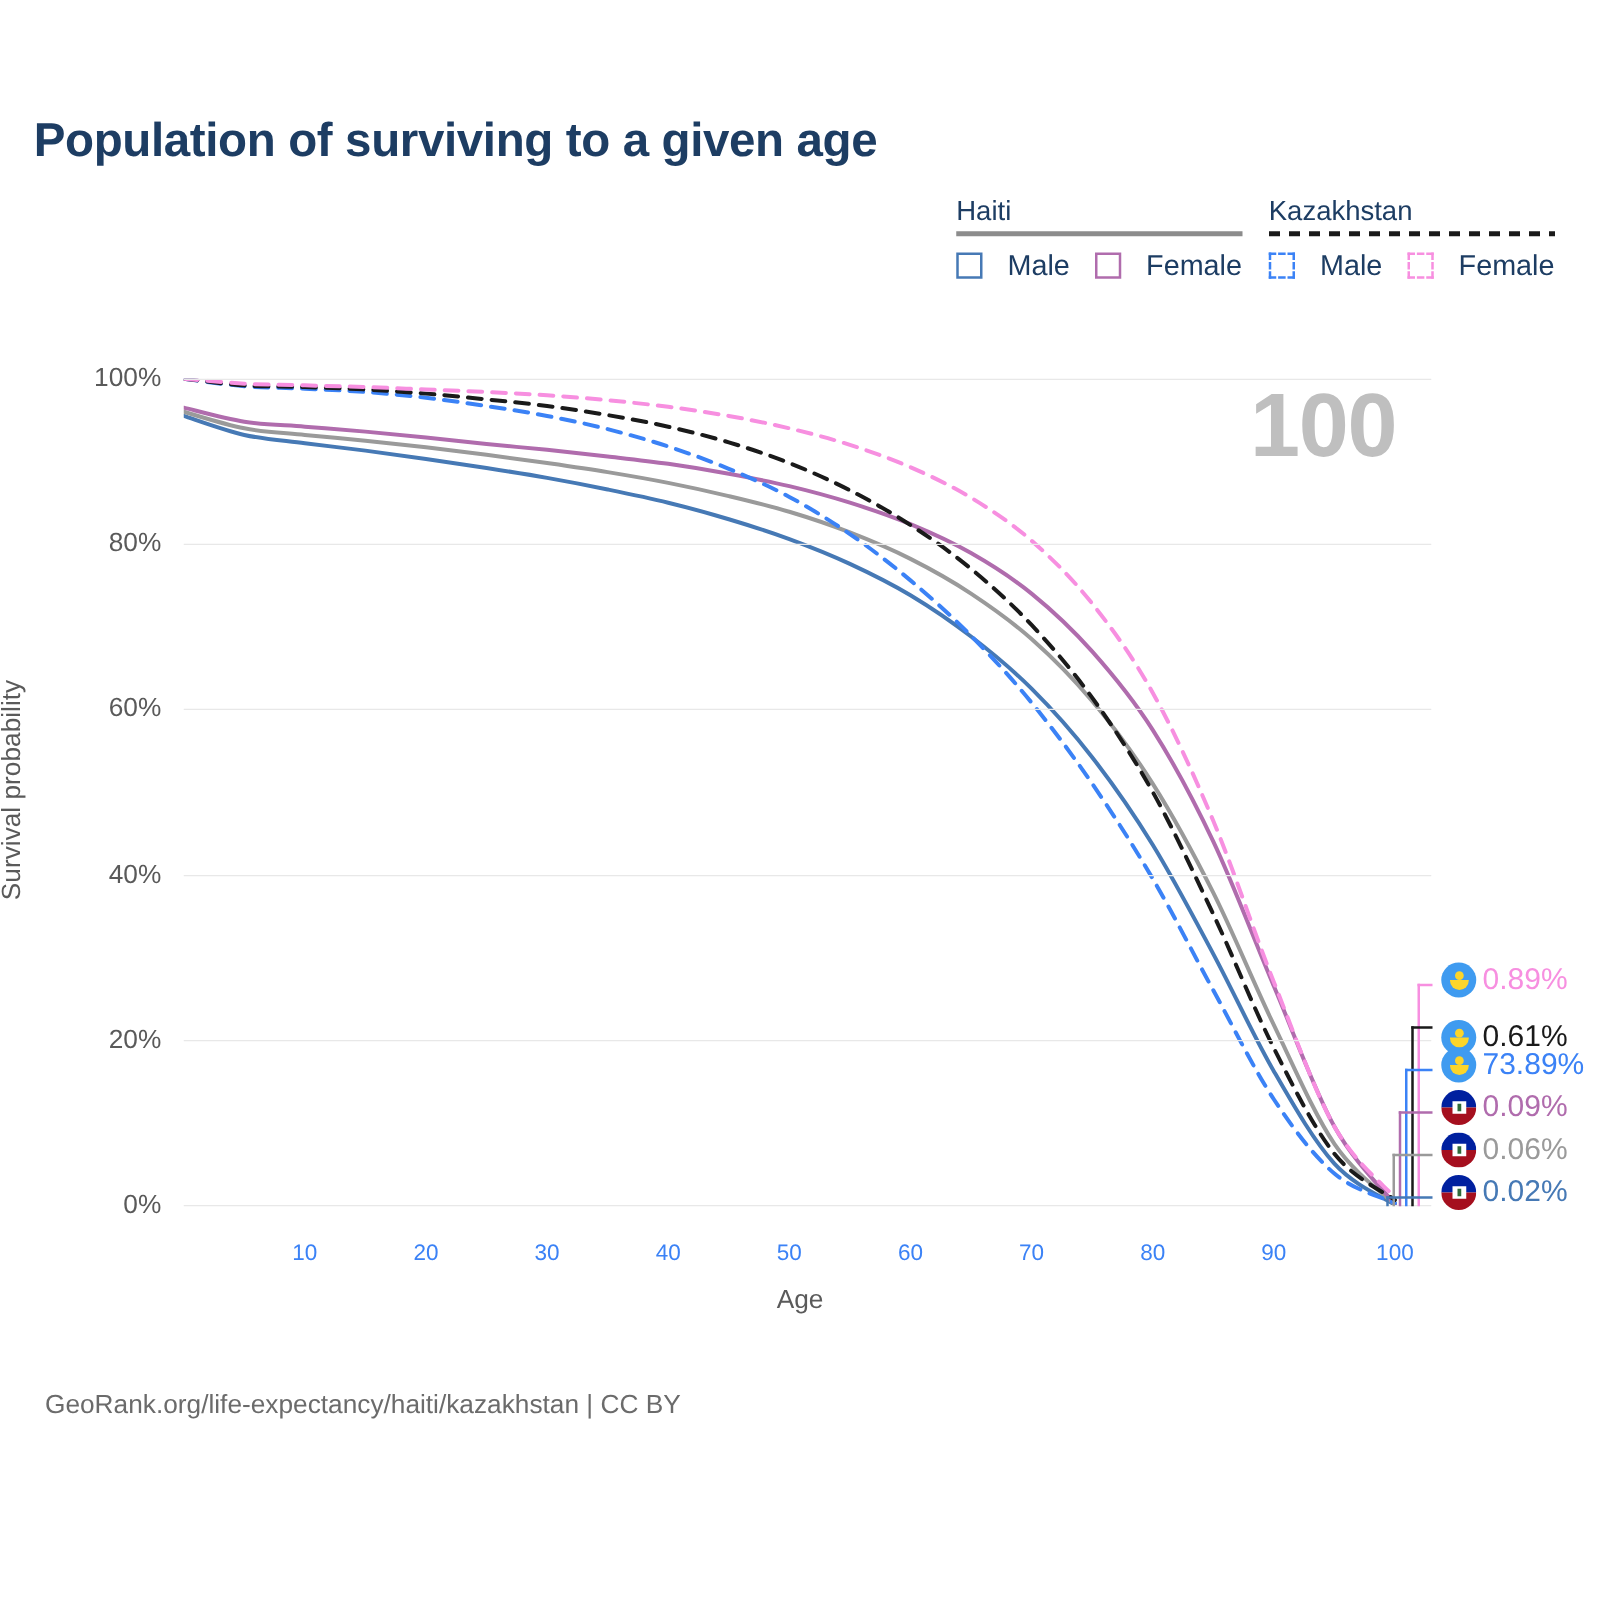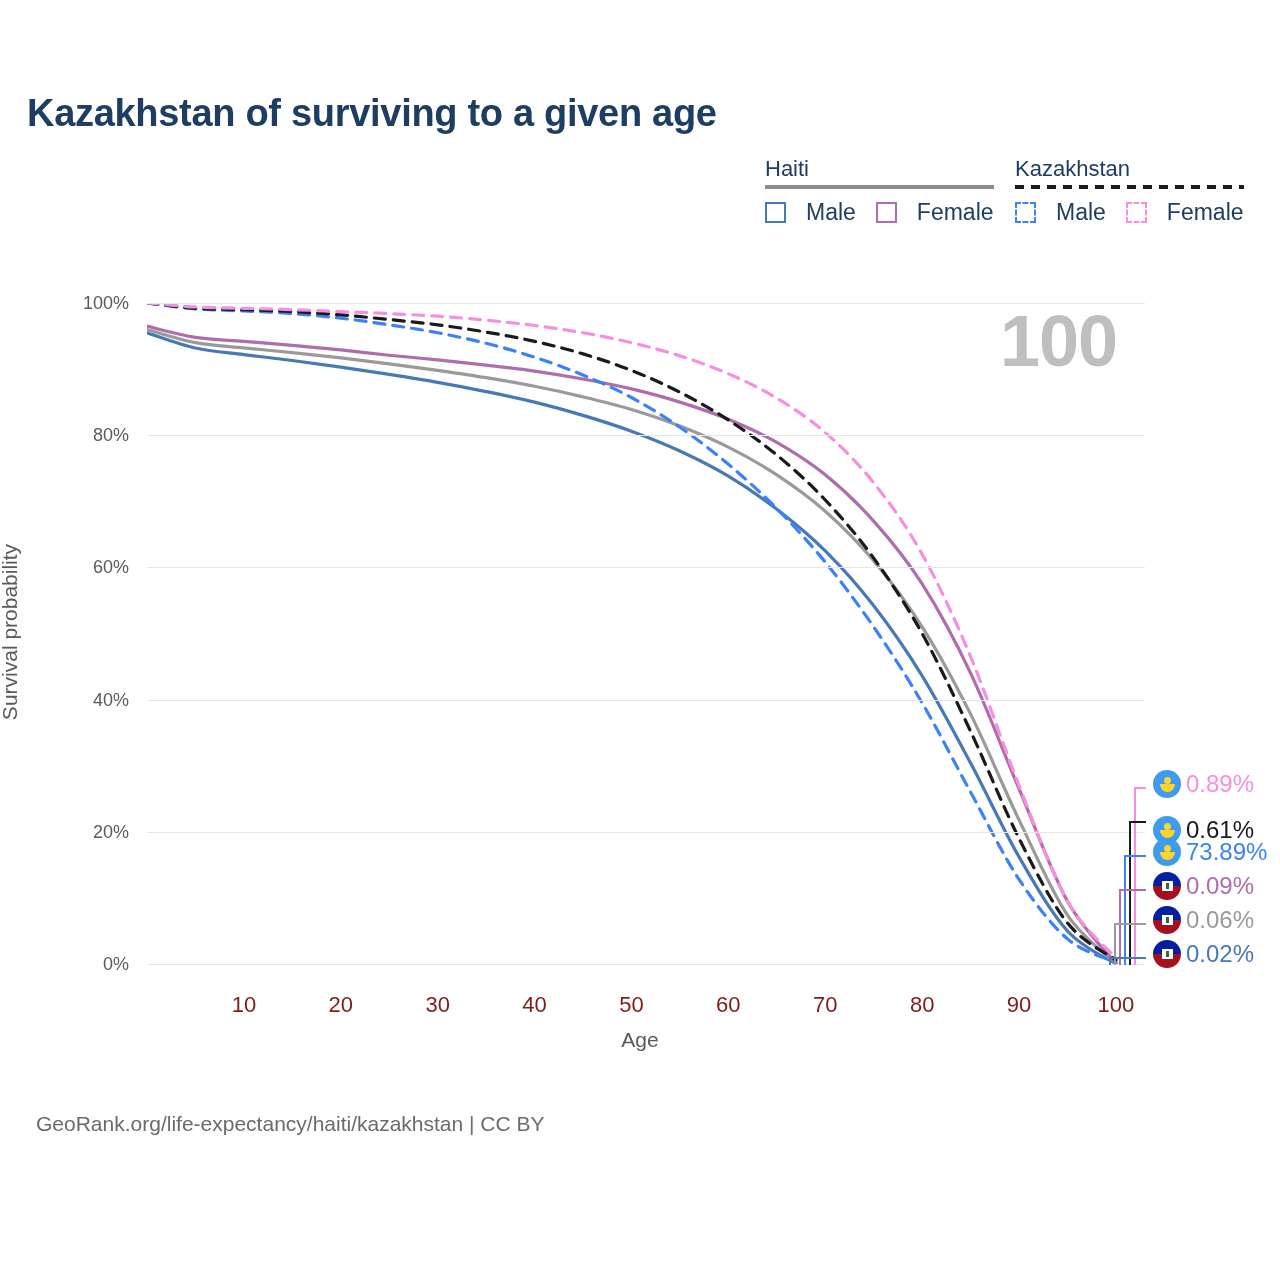--- a/index.html
+++ b/index.html
@@ -65,31 +65,31 @@
     font-size:72px;
     font-weight:700;
     color:#bfbfbf;
     letter-spacing:-1px;
   }
 
   
   .ytick {
     position:absolute;
     right:1151px;
-    font-size:18px;
+    font-size:21px;
     color:#5a5a5a;
     text-align:right;
     white-space:nowrap;
     transform:translateY(-50%);
   }
   .xtick {
     position:absolute;
     top:992px;
-    font-size:22px;
-    color:#7f1d1d;
+    font-size:18px;
+    color:#3b82f6;
     transform:translateX(-50%);
     white-space:nowrap;
   }
   #x-axis-title {
     position:absolute;
     top:1028px; left:0; width:1280px;
     text-align:center;
     font-size:21px;
     color:#5a5a5a;
   }
@@ -155,21 +155,21 @@
     left:36px; top:1105px;
     font-size:21px;
     color:#6b6b6b;
     line-height:37px;
   }
   #footer div { white-space:nowrap; }
 </style>
 </head>
 <body>
 
-<div id="chart-title">Kazakhstan of surviving to a given age</div>
+<div id="chart-title">Population of surviving to a given age</div>
 
 <div id="legend">
 
   <div class="legend-group" style="left:10px;">
     <div class="legend-group-title">Haiti</div>
     <div class="legend-rule solid-rule"></div>
     <div class="legend-items">
       <div class="legend-item">
         <span class="legend-swatch solid" style="border-color:#4679b5;"></span>
         <span class="legend-label">Male</span>

